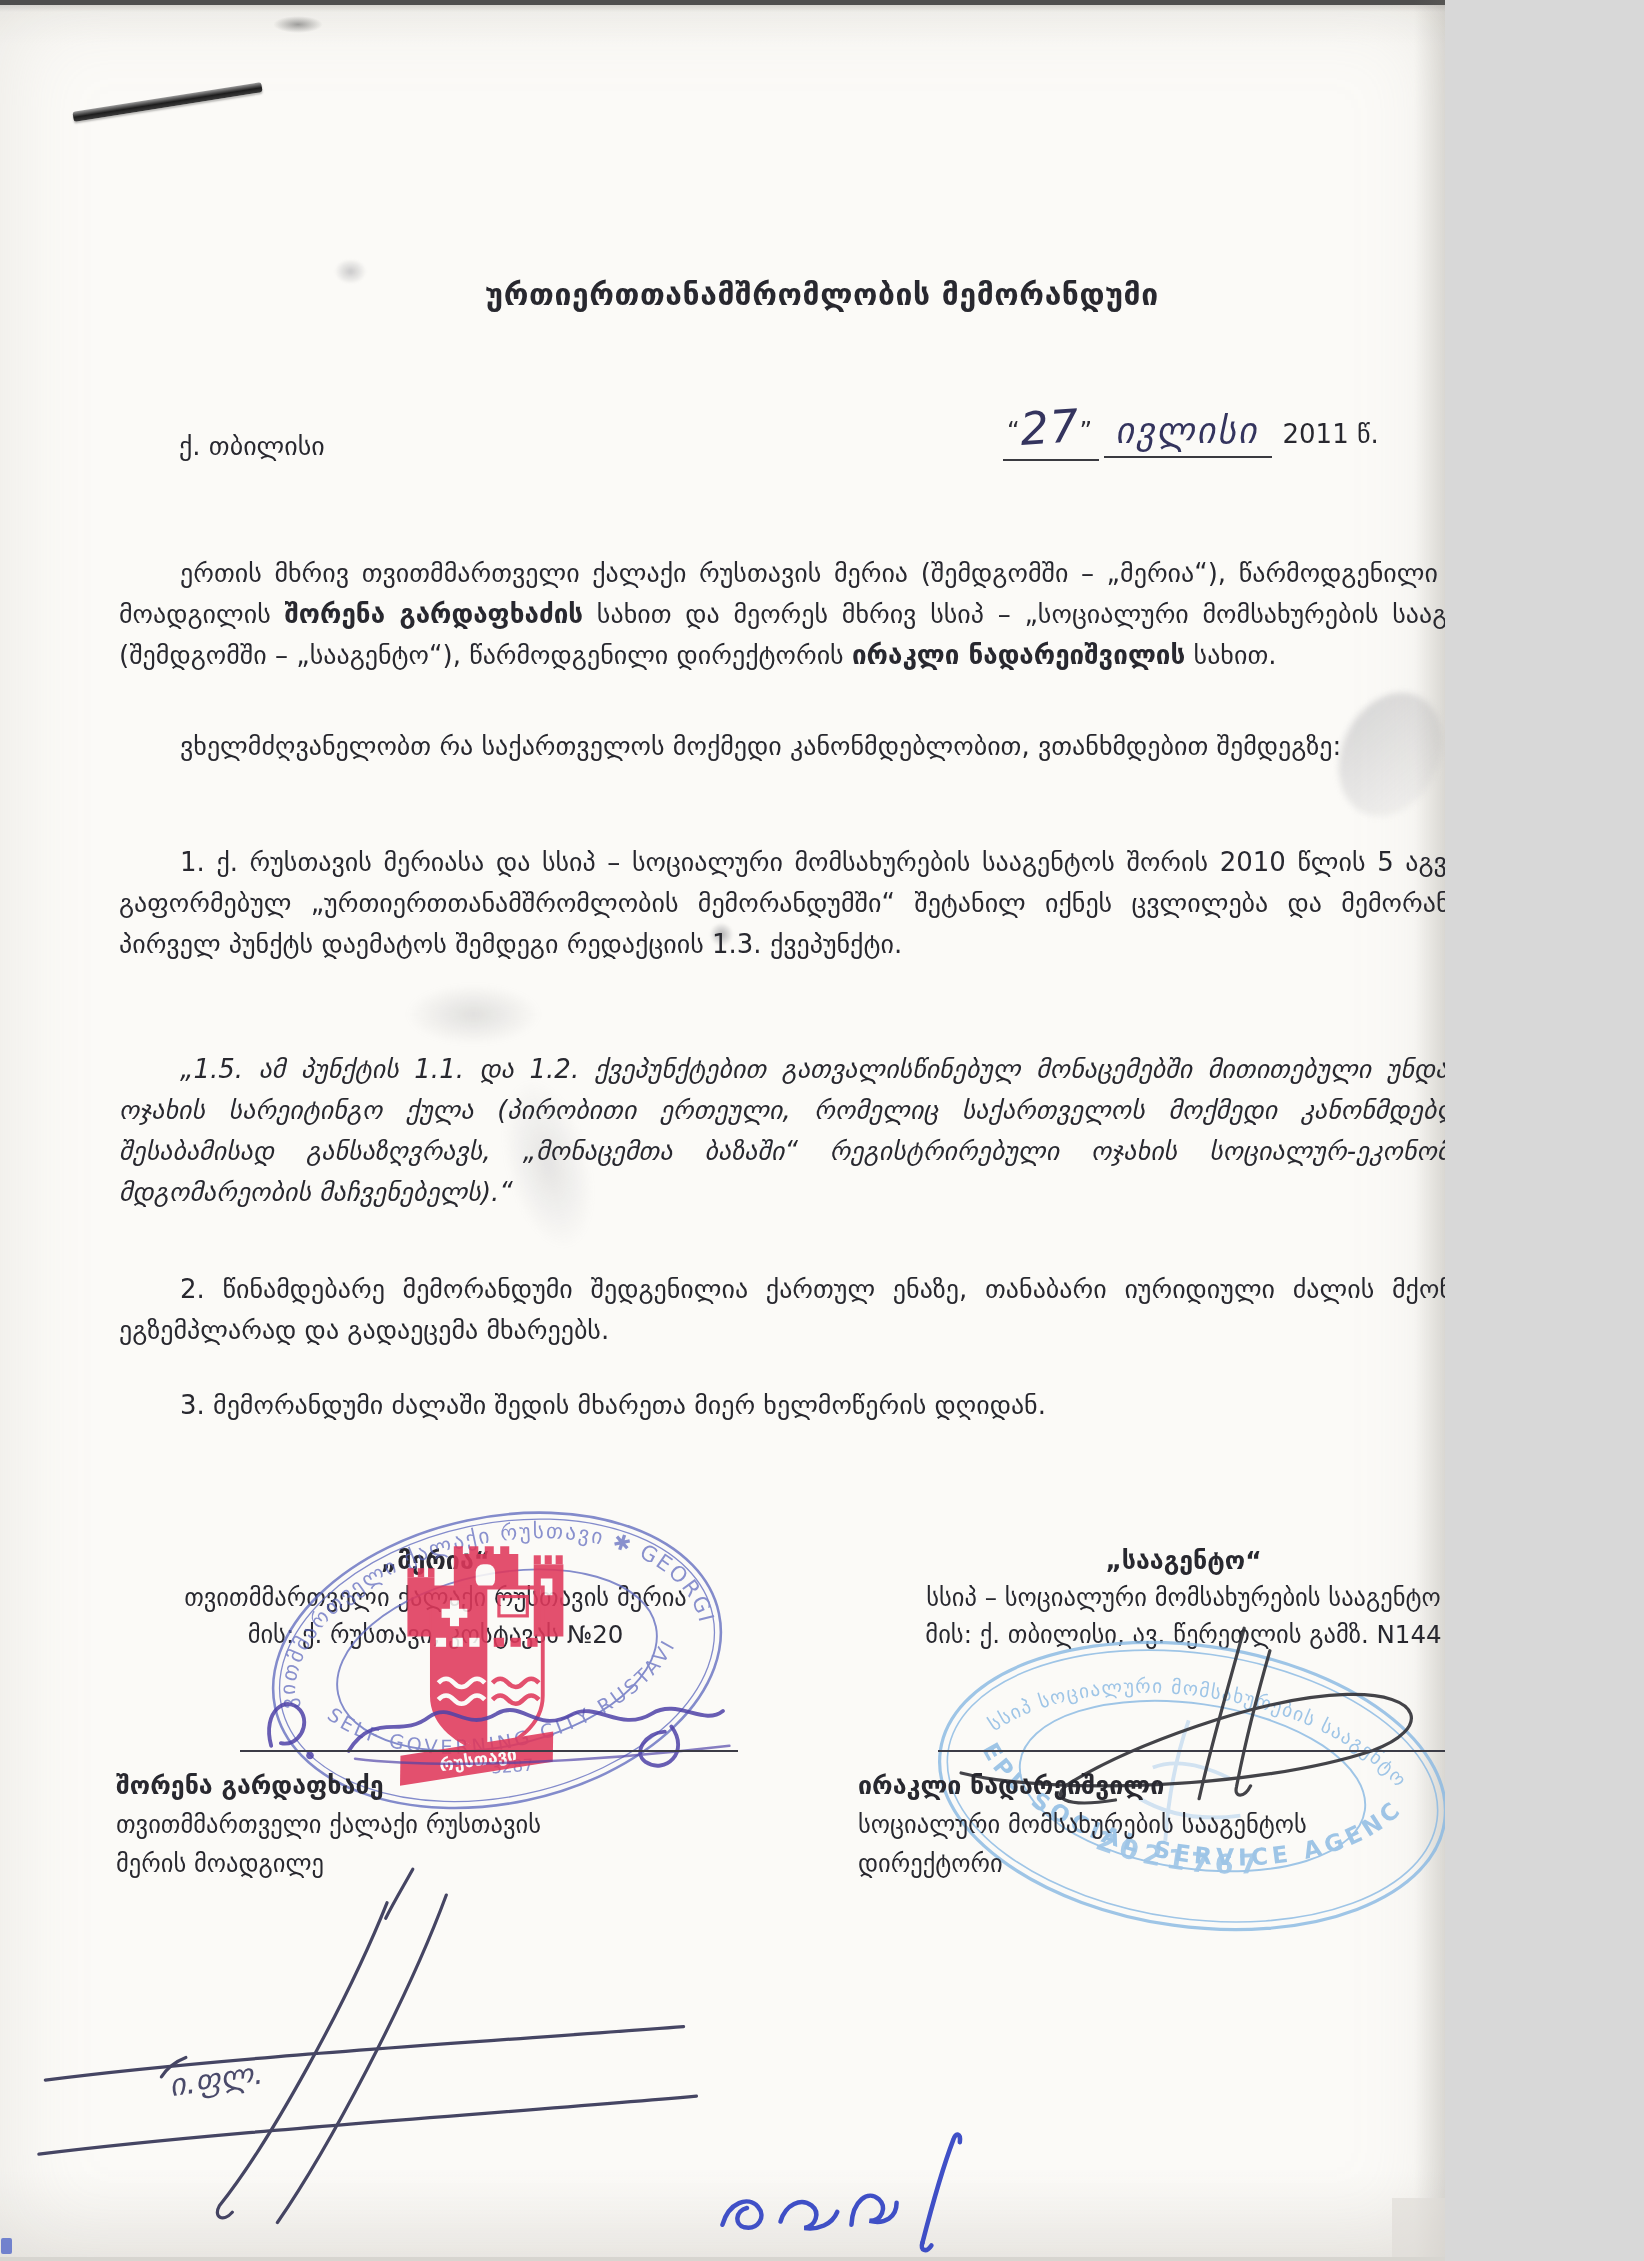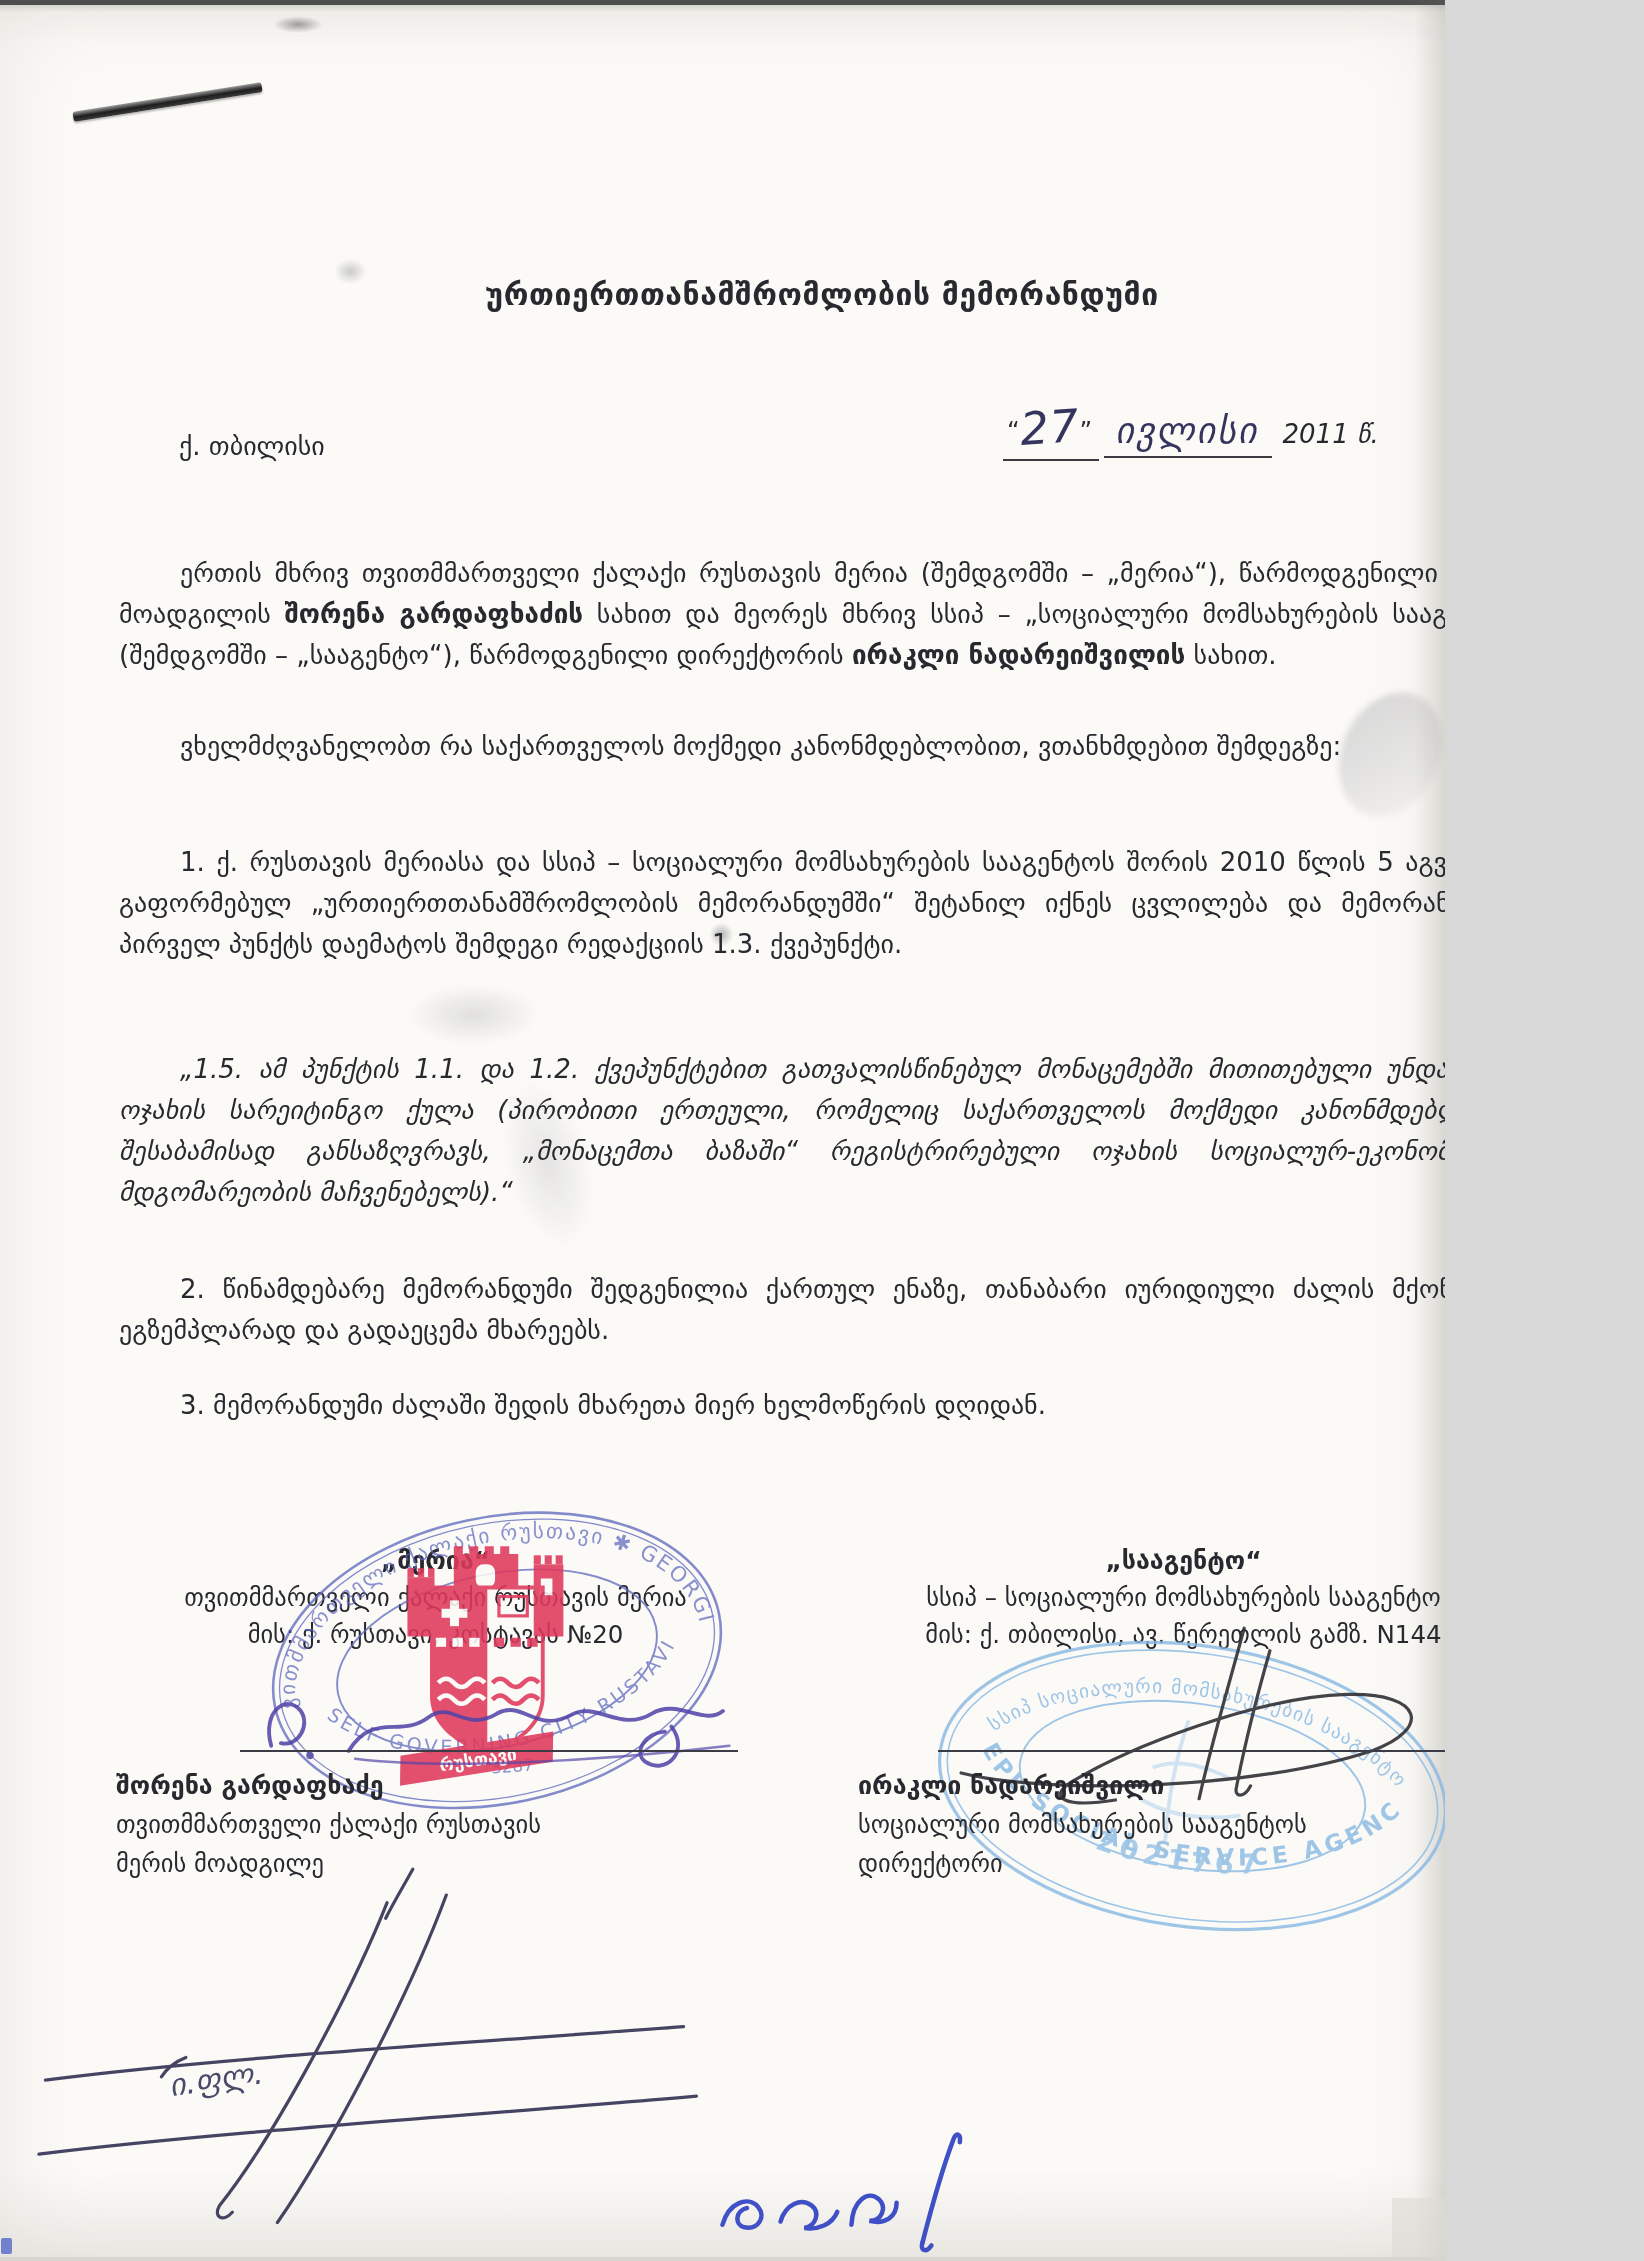--- a/index.html
+++ b/index.html
@@ -16,21 +16,21 @@
   .bold{font-weight:bold;margin-top:38px;}
   #title{top:277px;left:119px;width:1406px;text-align:center;font-weight:bold;font-size:30px;letter-spacing:0.6px;}
   #place{top:431px;left:179px;font-size:26px;}
   #dateline{top:401px;left:1003px;width:542px;white-space:nowrap;}
   .q{font-size:24.5px;color:#2e2e36;vertical-align:super;}
   .hw{font-style:italic;color:#34345e;}
   #date-day-wrap{display:inline-block;border-bottom:2.6px solid #3a3a40;padding:0 6.4px 5.2px 3.9px;}
   #date-day{font-size:45px;display:inline-block;transform:rotate(-4deg);letter-spacing:1.3px;}
   #date-month-wrap{display:inline-block;border-bottom:2.6px solid #3a3a40;padding:0 14px 5.2px 11.6px;margin-left:5.2px;}
   #date-month{font-size:36px;letter-spacing:1.9px;}
-  #date-year{font-size:26px;margin-left:10.3px;font-style:italic;}
+  #date-year{font-size:26px;margin-left:10.3px;}
   .sig-head{top:1498px;font-size:24.5px;line-height:37px;text-align:center;margin-top:44px;}
   .sig-name{top:1766px;font-size:24.5px;line-height:39px;text-align:left;}
   .sig-head .h,.sig-name .n{font-weight:bold;font-size:25px;}
   #sig-left-head,#sig-left-name{left:116px;width:639px;}
   #sig-right-head,#sig-right-name{left:858px;width:651px;}
   .sig-line{height:1.9px;background:#3c3c46;top:1750px;}
   #line-left{left:240px;width:498px;}
   #line-right{left:938px;width:530px;}
   #staple{top:97px;left:72px;width:191px;height:9.7px;background:linear-gradient(180deg,#9a9a9a,#1d1d1d 55%,#3c3c3c);transform:rotate(-9deg);border-radius:2.6px;box-shadow:0 1.9px 1.9px rgba(0,0,0,.25);}
   #edge-top{top:0;left:0;width:1645px;height:4.5px;background:#4e4e4e;}

